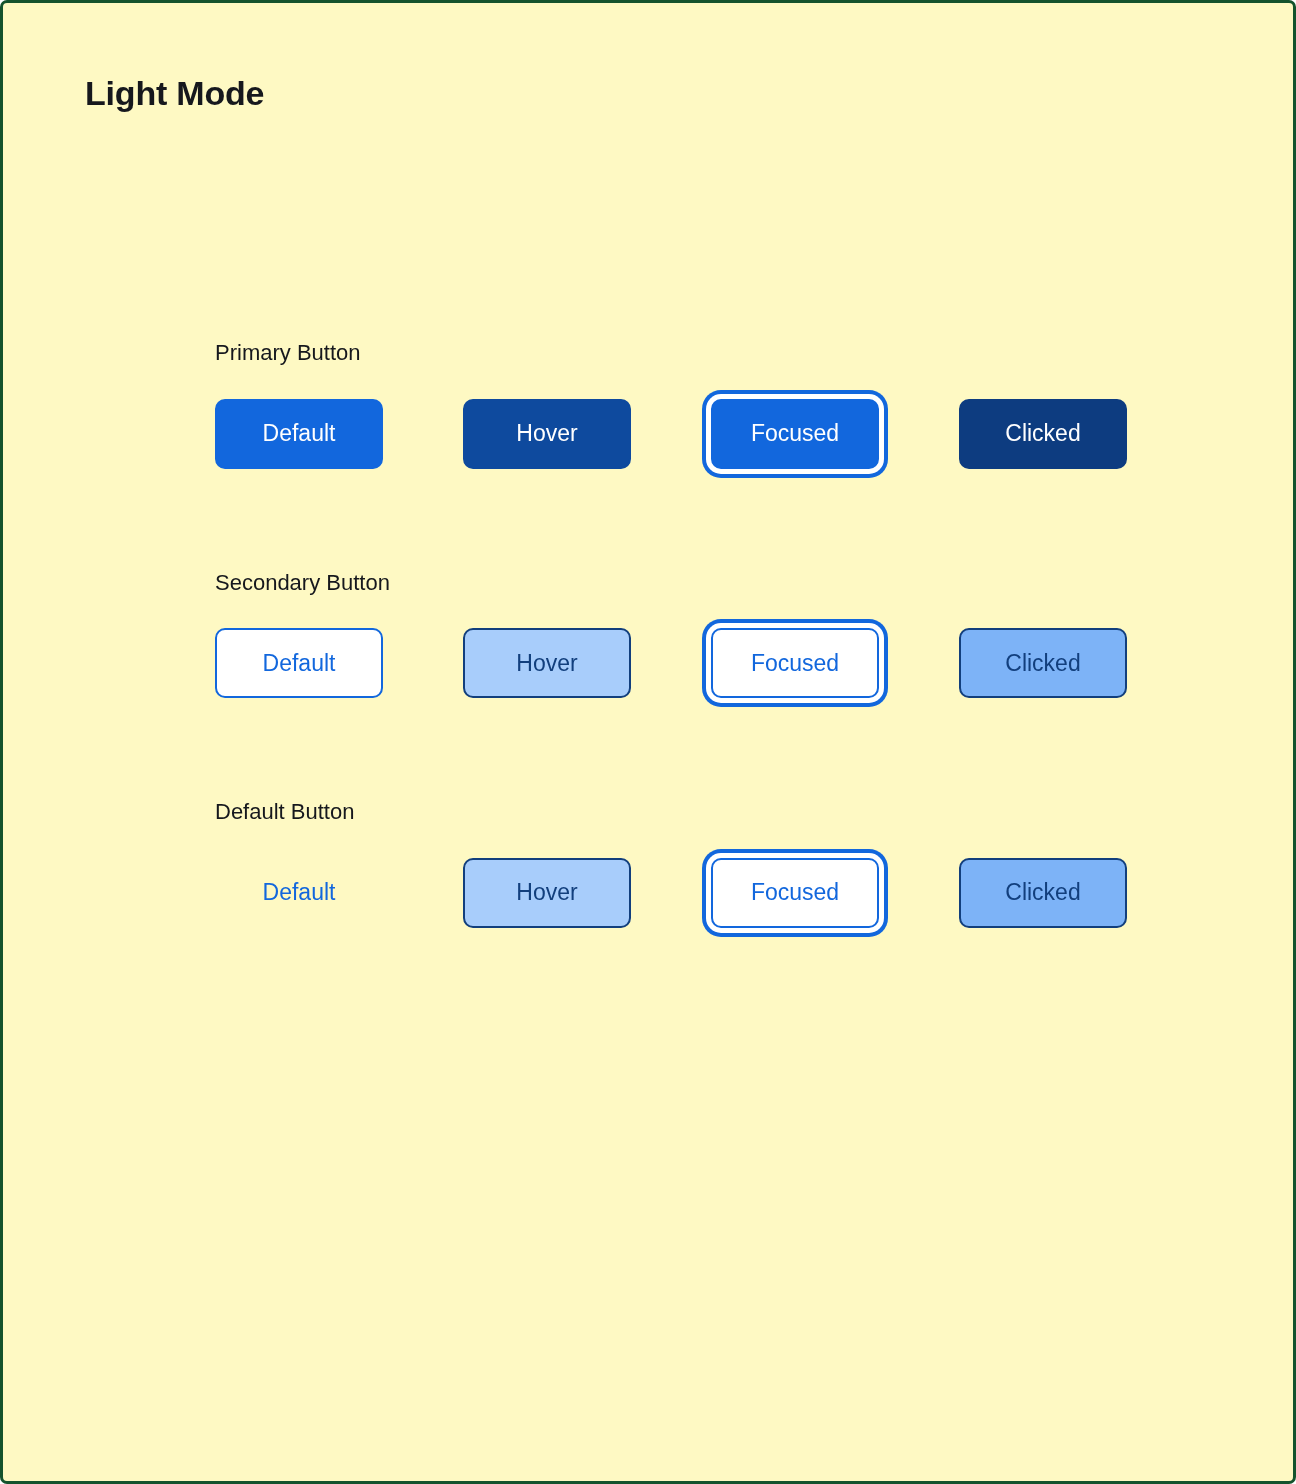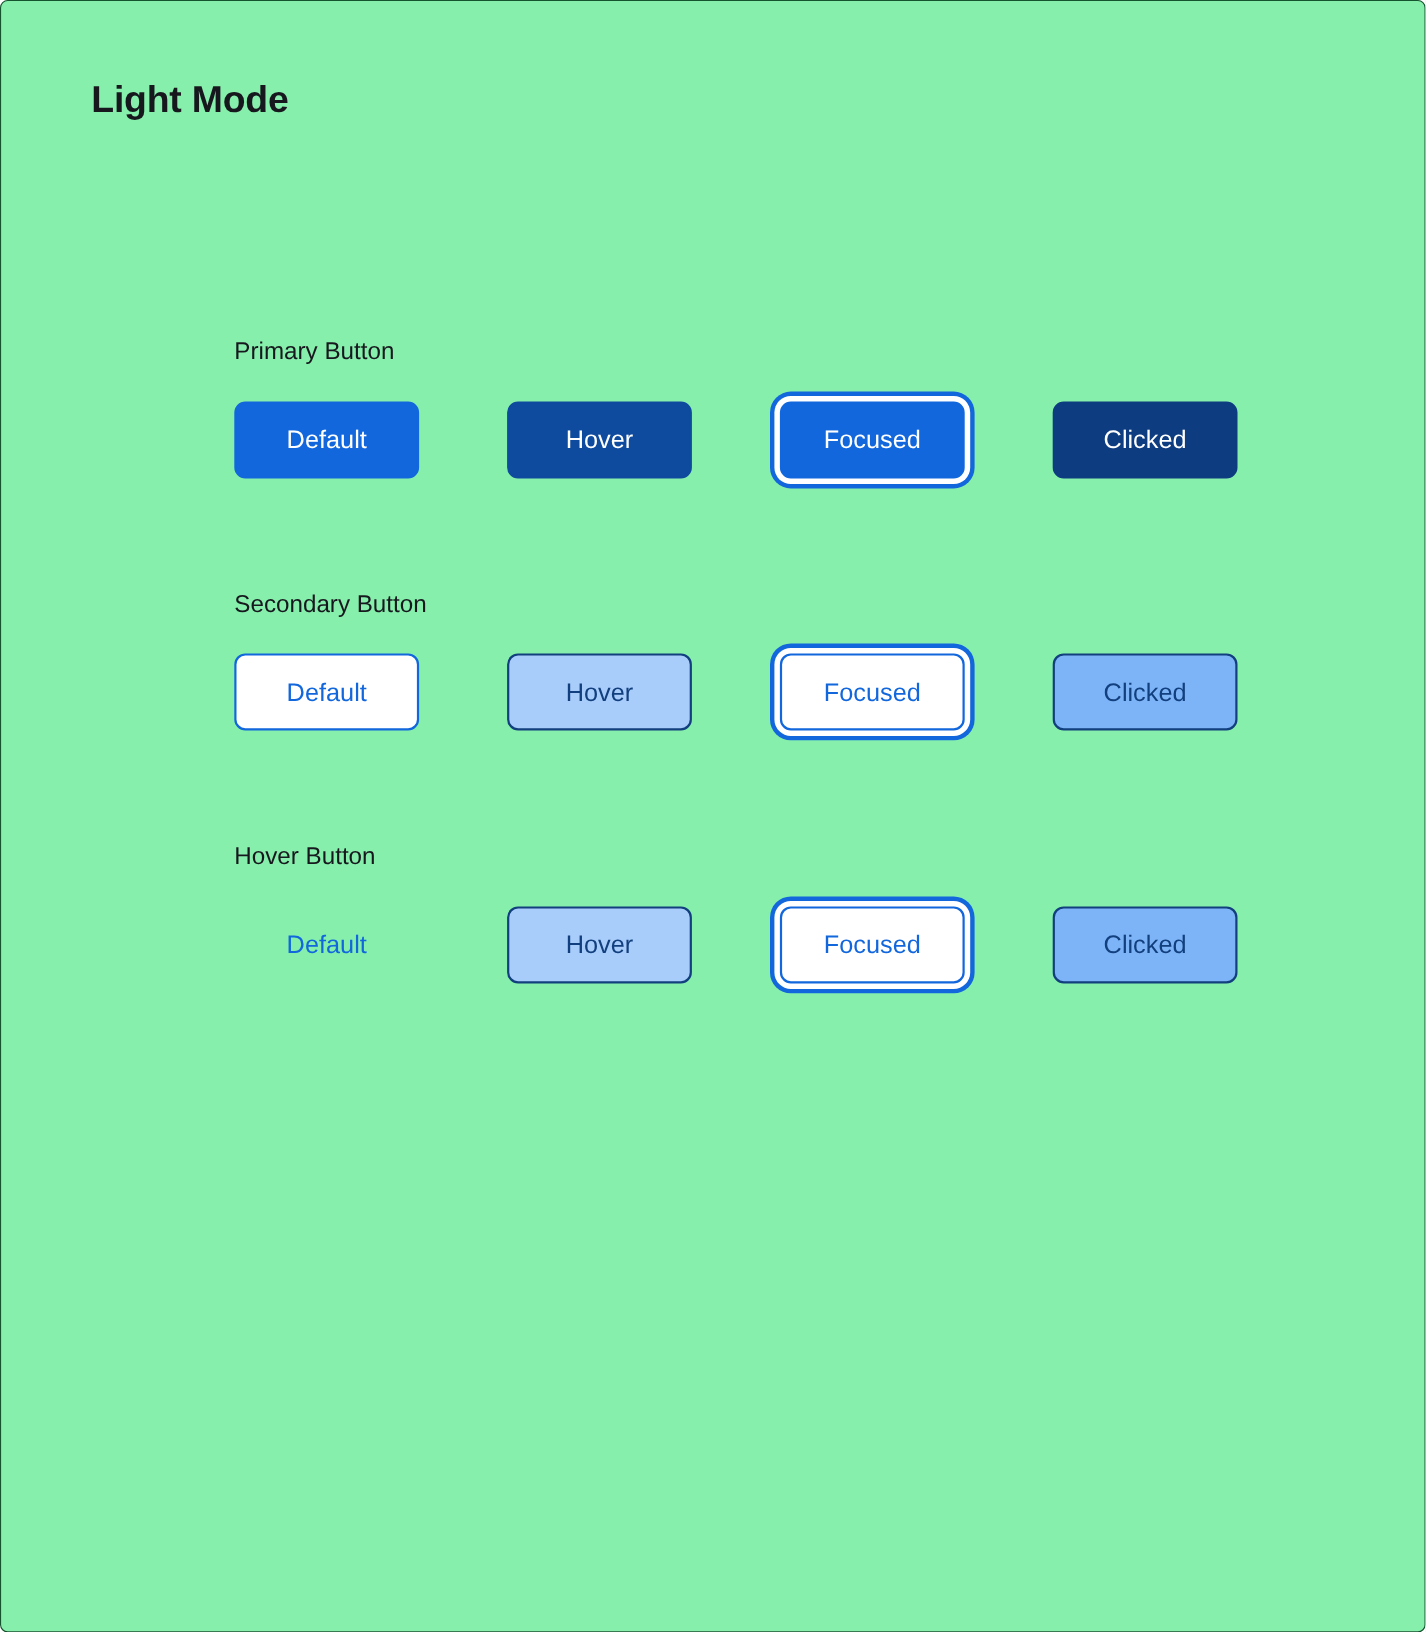--- a/index.html
+++ b/index.html
@@ -12,41 +12,41 @@
     height: 1484px;
     font-family: "Liberation Sans", sans-serif;
     -webkit-font-smoothing: antialiased;
   }
 
   .page-frame {
     position: relative;
     box-sizing: border-box;
     width: 1296px;
     height: 1484px;
-    background: #86efac;
-    border: 1px solid #14532d;
+    background: #fef9c3;
+    border: 3px solid #14532d;
     border-radius: 7px;
     overflow: hidden;
   }
 
   .page-title {
     position: absolute;
     left: 82px;
     top: 70px;
     font-size: 34px;
     font-weight: bold;
     color: #16181d;
     letter-spacing: -0.2px;
     line-height: 1.2;
   }
 
   .sections {
     position: absolute;
     left: 212px;
-    top: 304px;
+    top: 336px;
     width: 1000px;
   }
 
   .section {
     margin-bottom: 0;
   }
   .section + .section {
     margin-top: 60px;
   }
 
@@ -214,21 +214,21 @@
         </div>
 
         <div class="btn-slot">
           <button class="btn btn--secondary-clicked">Clicked</button>
         </div>
 
       </div>
     </div>
 
     <div class="section">
-      <div class="section-label">Hover Button</div>
+      <div class="section-label">Default Button</div>
       <div class="button-row">
 
         <div class="btn-slot">
           <button class="btn btn--subtle-default">Default</button>
         </div>
 
         <div class="btn-slot">
           <button class="btn btn--subtle-hover">Hover</button>
         </div>
 

